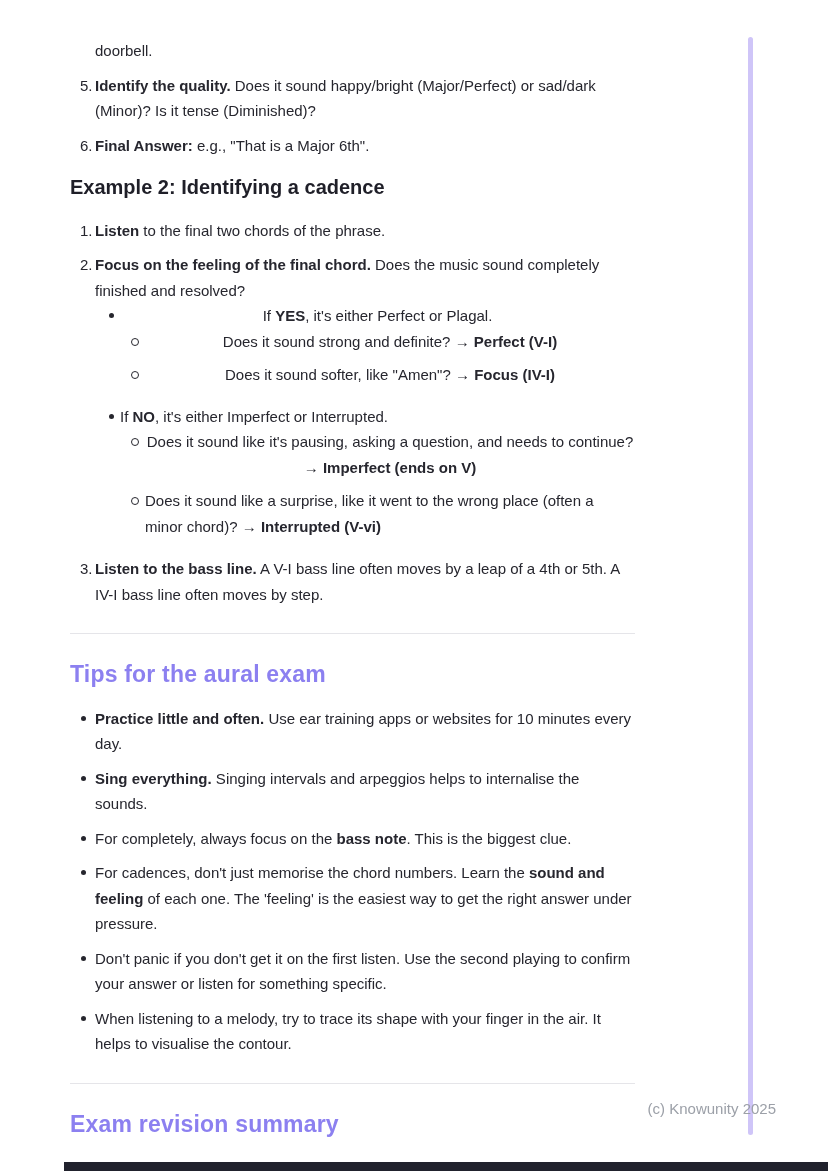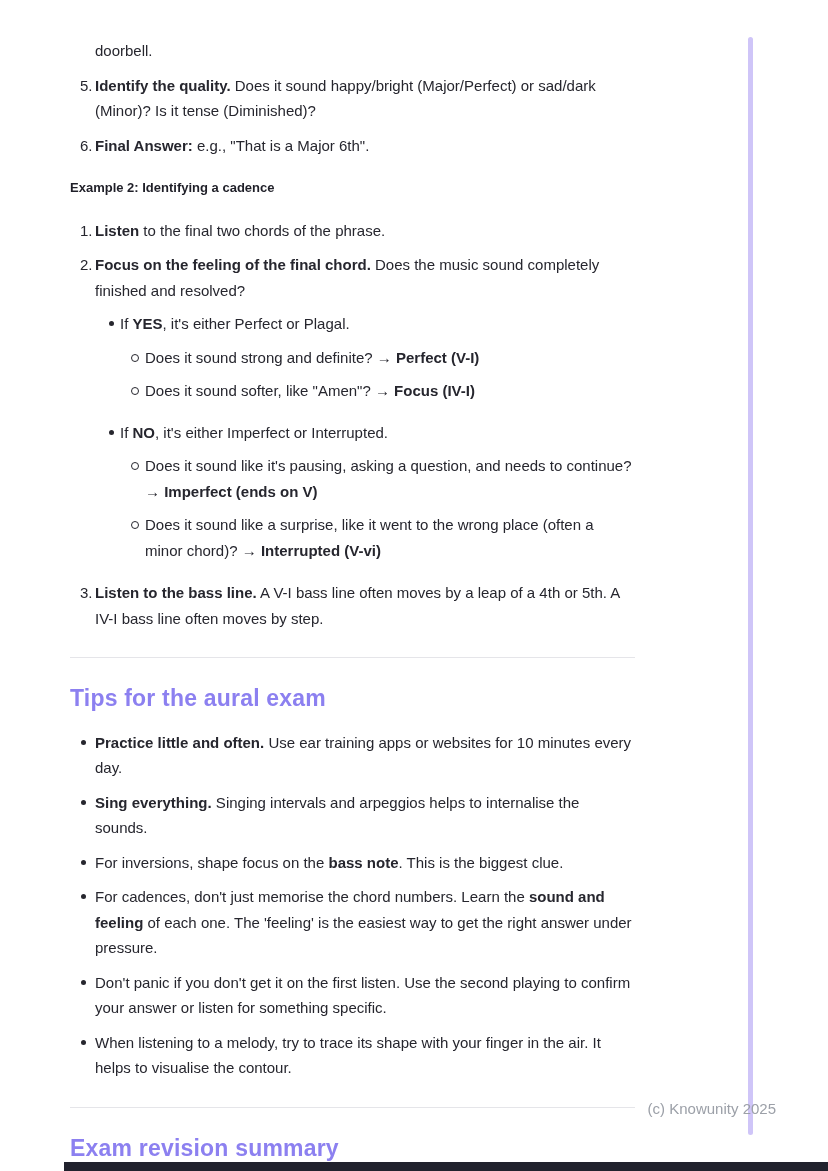--- a/index.html
+++ b/index.html
@@ -15,21 +15,21 @@
   .content {
     position:absolute; left:70px; top:38px; width:565px;
     font-size:15px; line-height:25.5px;
   }
   .b { font-weight:700; }
 
   .cont { margin-left:25px; }
 
   .item { margin-top:8px; }
   .item.top { margin-top:9px; }
-  .children > .item:first-child { margin-top:8px; }
+  .children > .item:first-child { margin-top:0;text-align:center; }
   .children.lvl1 { margin-left:38px; }
   .children.lvl2 { margin-left:22px; padding-bottom:8px; }
 
   .row { display:flex; align-items:flex-start; }
   .row .mk { flex:0 0 auto; }
   .row .tx { flex:1 1 auto; min-width:0; }
 
   .num .mk   { width:25px; padding-left:10px; }
   .disc1 .mk { width:25px; }
   .disc2 .mk { width:12px; }
@@ -41,21 +41,21 @@
   }
   .disc2 .mk::before {
     content:""; display:block; width:5px; height:5px; border-radius:50%;
     background:#26262e; margin:10px 0 0 1px;
   }
   .circ .mk::before {
     content:""; display:block; width:6px; height:6px; border-radius:50%;
     border:1.3px solid #26262e; background:transparent; margin:9px 0 0 1px;
   }
 
-  .subhead { font-size:13px; font-weight:700; margin:17px 0; color:#1f1f28; }
+  .subhead { font-size:20px; font-weight:700; margin:17px 0; color:#1f1f28; }
 
   .divider {
     border:none; border-top:1px solid #e5e5e9;
     margin:26px 0 0 0; width:565px;
   }
   .section-heading {
     font-size:23px; font-weight:700; letter-spacing:.2px;
     margin:28px 0 18px 0;
   }
 
@@ -175,21 +175,21 @@
     </div>
     <div class="item top">
       <div class="row disc1">
         <span class="mk"></span>
         <span class="tx"><span class="b">Sing everything.</span><span> Singing intervals and arpeggios helps to internalise the sounds.</span></span>
       </div>
     </div>
     <div class="item top">
       <div class="row disc1">
         <span class="mk"></span>
-        <span class="tx"><span>For inversions, shape focus on the </span><span class="b">bass note</span><span>. This is the biggest clue.</span></span>
+        <span class="tx"><span>For completely, always focus on the </span><span class="b">bass note</span><span>. This is the biggest clue.</span></span>
       </div>
     </div>
     <div class="item top">
       <div class="row disc1">
         <span class="mk"></span>
         <span class="tx"><span>For cadences, don't just memorise the chord numbers. Learn the </span><span class="b">sound and feeling</span><span> of each one. The 'feeling' is the easiest way to get the right answer under pressure.</span></span>
       </div>
     </div>
     <div class="item top">
       <div class="row disc1">

